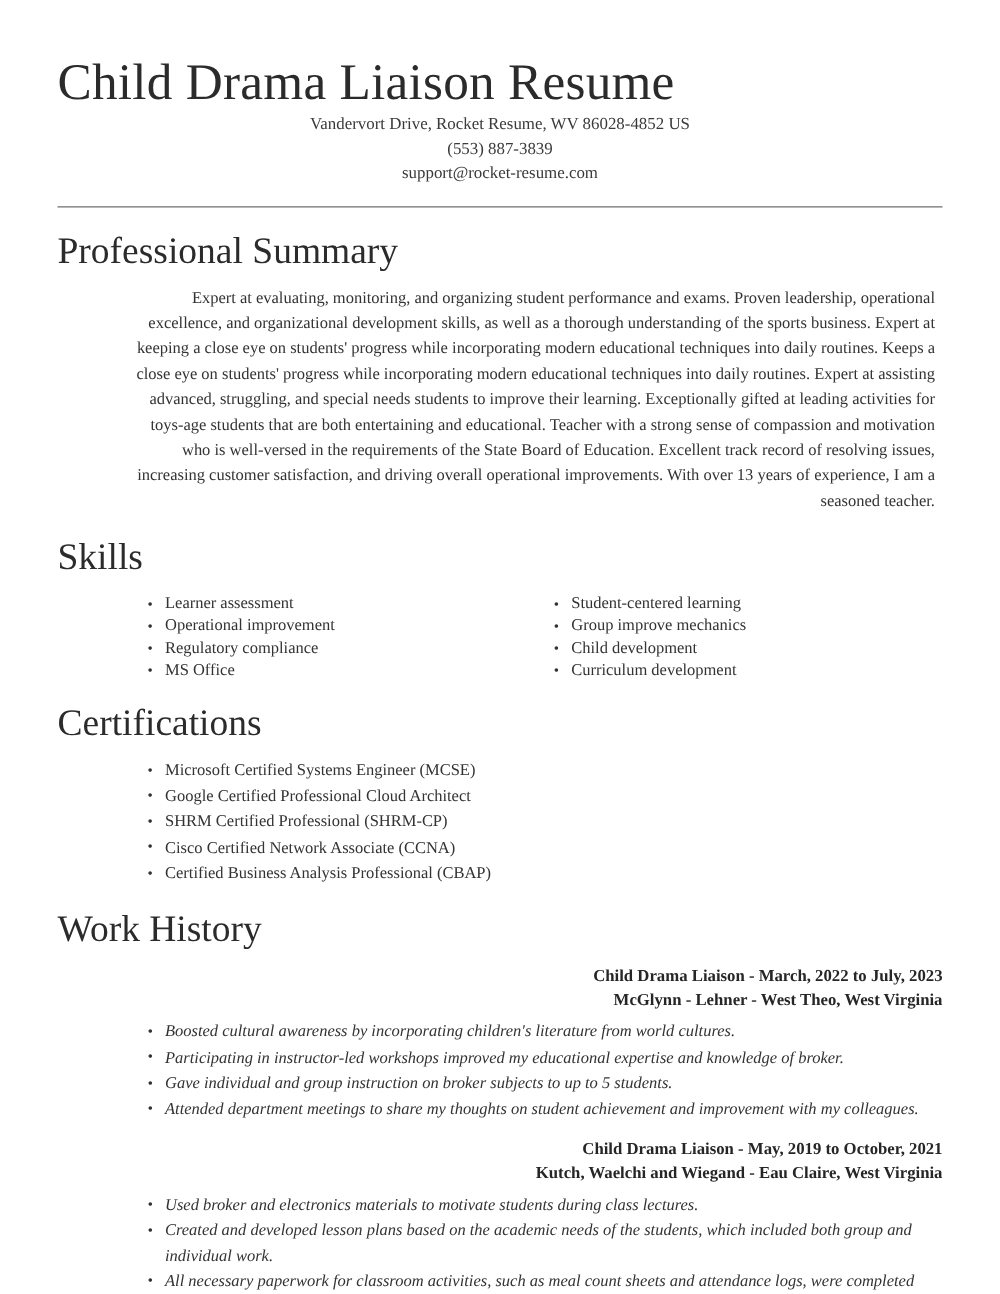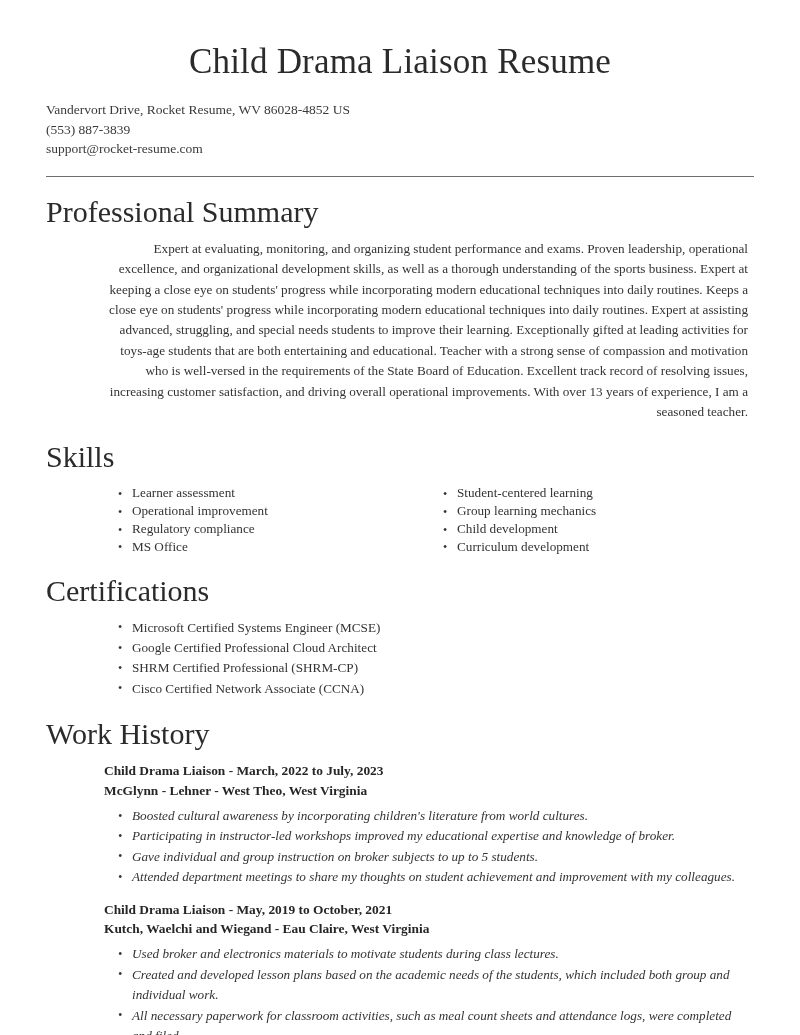--- a/index.html
+++ b/index.html
@@ -19,32 +19,30 @@
 
   .page {
     width: 800px;
     height: 1035px;
     padding: 0 46px;
     overflow: hidden;
   }
 
   
   .resume-title {
-    text-align: center;
-    font-size: 35px;
+    font-size: 41px;
     font-weight: 400;
     letter-spacing: 0.2px;
     color: #2b2b2b;
     padding-top: 42px;
     line-height: 1.15;
   }
 
   .contact-block {
-    text-align: left;
-    margin-top: 18px;
+    text-align: center;
   }
 
   .contact-line {
     font-size: 13.5px;
     line-height: 19.5px;
     color: #3a3a3a;
   }
 
   .divider {
     border: none;
@@ -112,20 +110,21 @@
 
   
   .job { margin-bottom: 12px; }
 
   .job-title,
   .job-company {
     font-size: 13.4px;
     line-height: 19.4px;
     color: #262626;
     font-weight: 600;
+    text-align: right;
   }
 
   .job-bullets { margin-top: 6px; font-style: italic; }
   .job-bullets > li { line-height: 20px; }
 
   .work-body { padding-left: 58px; }
 </style>
 </head>
 <body>
 
@@ -158,37 +157,38 @@
           <ul class="bullets">
             <li>Learner assessment</li>
             <li>Operational improvement</li>
             <li>Regulatory compliance</li>
             <li>MS Office</li>
           </ul>
         </div>
         <div class="skills-col">
           <ul class="bullets">
             <li>Student-centered learning</li>
-            <li>Group learning mechanics</li>
+            <li>Group improve mechanics</li>
             <li>Child development</li>
             <li>Curriculum development</li>
           </ul>
         </div>
       </div>
     </div>
   </div>
 
   <div class="section">
     <h2 class="section-heading">Certifications</h2>
     <div class="section-body">
       <ul class="bullets cert-list">
         <li>Microsoft Certified Systems Engineer (MCSE)</li>
         <li>Google Certified Professional Cloud Architect</li>
         <li>SHRM Certified Professional (SHRM-CP)</li>
         <li>Cisco Certified Network Associate (CCNA)</li>
+        <li>Certified Business Analysis Professional (CBAP)</li>
       </ul>
     </div>
   </div>
 
   <div class="section">
     <h2 class="section-heading">Work History</h2>
     <div class="work-body">
 
       <div class="job">
         <div class="job-title">Child Drama Liaison - March, 2022 to July, 2023</div>

